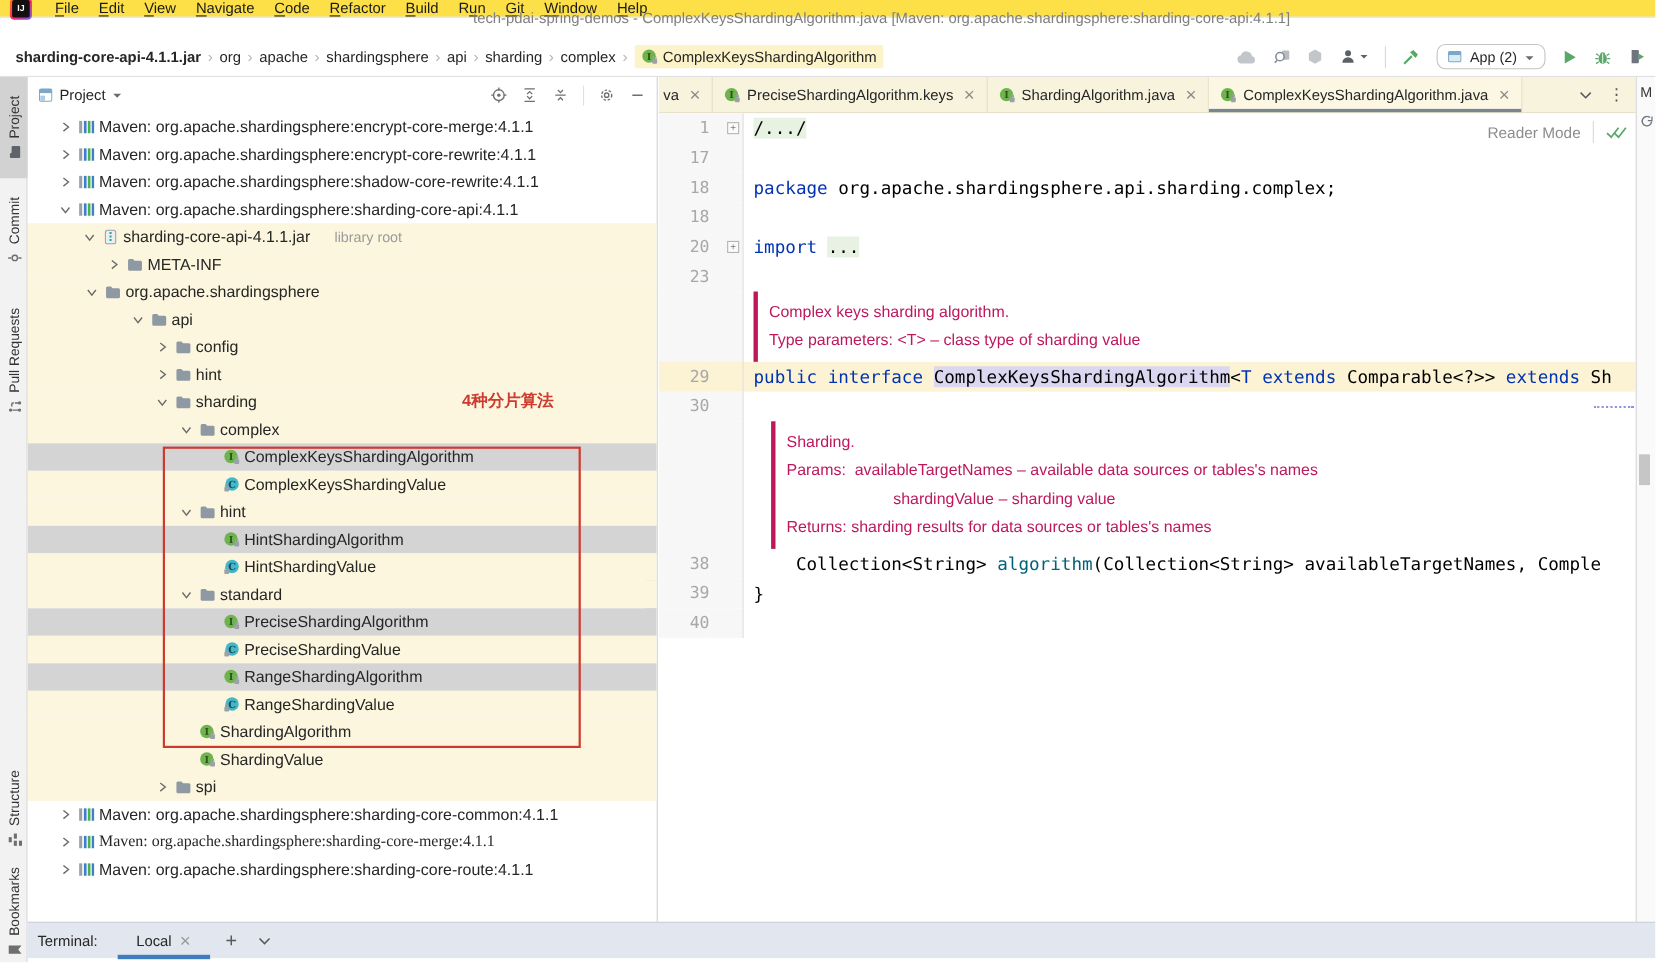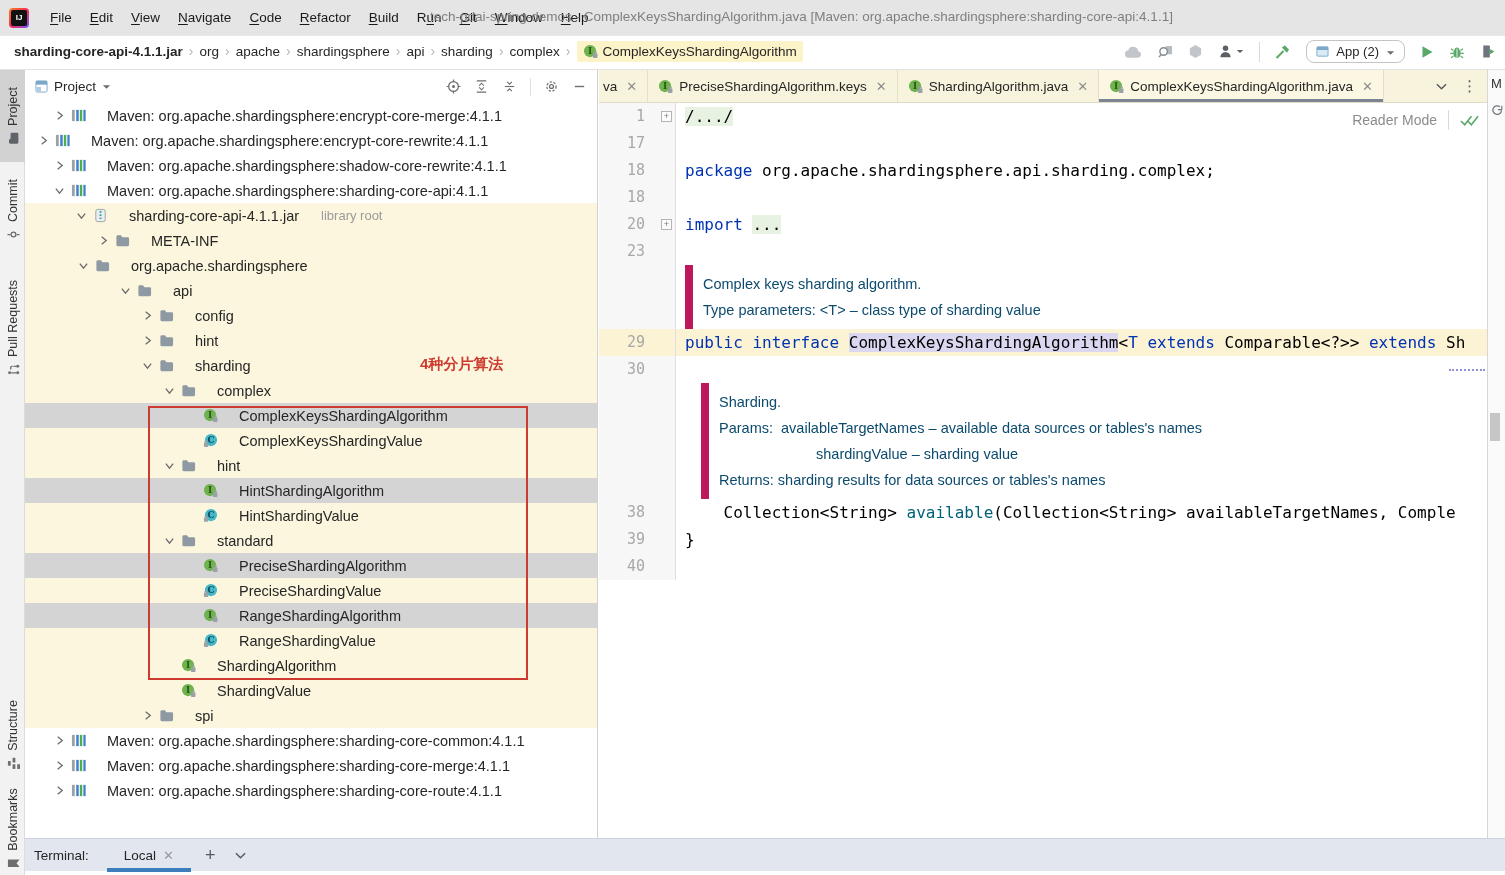--- a/index.html
+++ b/index.html
@@ -6,21 +6,21 @@
     --accent-red:#cd3a2f; --kw:#0033b3; --method:#00627a;
     --tree-yellow:#fbf6dd; --row-gray:#d4d4d4; --term-blue:#3d7dbd;
     --green:#59a869; --current-line:#fcf3d4; --idhl:#dcd7f1; --tab-yellow:#f8f3dc;
   }
   *{box-sizing:border-box;margin:0;padding:0}
   html,body{width:1505px;height:875px;overflow:hidden}
   body{font-family:"Liberation Sans",sans-serif;background:#fff;position:relative;color:#262626}
   .icn{display:inline-flex;align-items:center;justify-content:center;flex:none}
 
   
-  #menubar{position:absolute;left:0;top:0;width:1505px;height:36px;background:#e5e5e5;
+  #menubar{position:absolute;left:0;top:0;width:1505px;height:16px;background:#fde047;
     display:flex;align-items:center;border-bottom:1px solid #e8e8e8;z-index:40}
   #app-logo{width:20px;height:20px;margin:0 12px 0 9px;border-radius:4px;
     background:linear-gradient(135deg,#fc801d,#fe2857 50%,#6b57ff);position:relative;flex:none}
   #app-logo span{position:absolute;inset:2px;background:#111;border-radius:2px;color:#fff;
     font-size:8px;font-weight:bold;display:flex;align-items:center;justify-content:center}
   .menu-item{padding:0 9px;font-size:13.5px;color:#1a1a1a;height:33px;line-height:33px;cursor:default}
   .mn{text-decoration:underline;text-underline-offset:2px}
   #win-title{position:absolute;left:430px;top:0;height:33px;line-height:33px;color:#7f7f7f;font-size:13.5px;white-space:nowrap}
 
   
@@ -51,21 +51,21 @@
   #pp-header{height:33px;display:flex;align-items:center;padding:0 10px;gap:6px}
   #pp-title{font-size:13.5px;color:#262626}
   #pp-actions{margin-left:auto;display:flex;align-items:center;gap:13px}
   #pp-actions .sep{width:1px;height:18px;background:#e0e0e0}
   #tree{position:absolute;top:33px;left:0;right:0;bottom:0;overflow:hidden;font-size:14.5px}
   .tree-row{height:25px;display:flex;align-items:center;position:relative;white-space:nowrap;cursor:default}
   .row-yellow{background:var(--tree-yellow)}
   .row-gray{background:var(--row-gray)}
   .expander{width:20px;display:flex;align-items:center;justify-content:center;flex:none}
   .t-icon{width:19px;flex:none;display:flex;align-items:center}
-  .t-label{margin-left:19px}
+  .t-label{margin-left:2px}
   .t-suffix{color:#9b9b9b;margin-left:22px;font-size:13px}
   .t-annotation{position:absolute;left:395px;top:2px;color:var(--accent-red);font-weight:bold;font-size:15px}
   #red-box{position:absolute;left:123px;top:303px;width:380px;height:274px;border:2px solid var(--accent-red);
     pointer-events:none;z-index:6}
   #pp-scrollthumb{position:absolute;right:1px;top:420px;width:9px;height:36px;background:#cfcfcf;border-radius:4px}
 
   
   #editor{position:absolute;left:599px;top:70px;width:888px;height:844px;z-index:20}
   #tabbar{height:33px;background:var(--tab-yellow);border-bottom:1px solid #e0dbc5;display:flex;align-items:stretch}
   .tab{display:flex;align-items:center;gap:6px;padding:0 10px;font-size:13.5px;color:#262626;
@@ -85,21 +85,21 @@
   .foldcol{width:31px;background:#f7f7f7;border-right:1px solid #e0e0e0;flex:none;
     display:flex;align-items:center;justify-content:flex-end}
   .erow.current .gut,.erow.current .foldcol{background:var(--current-line)}
   .erow.current{background:var(--current-line)}
   .fold-marker{width:11px;height:11px;border:1px solid #b4b4b4;background:#fbfbfb;color:#777;
     font-size:9px;line-height:9px;text-align:center;margin-right:3px;font-family:"Liberation Sans",sans-serif}
   .code{padding-left:9px;white-space:pre}
   .sk{color:var(--kw)} .sp{color:#000} .sm{color:var(--method)}
   .sf{background:#e8f2e3;color:#000}
   .shl{background:var(--idhl);color:#000}
-  .docbody{border-left:8px solid #be185d;padding:6px 0 6px 10px;color:#0c4a6e;
+  .docbody{border-left:4px solid #be185d;padding:6px 0 6px 10px;color:#be185d;
     font-family:"Liberation Sans",sans-serif;font-size:14.5px;line-height:26px;white-space:pre-wrap}
   .doc-l1 .docbody{margin-left:9px}
   .doc-l2 .docbody{margin-left:25px}
   .doc-hang{margin-left:97px}
   #reader-widget{position:absolute;top:7px;right:8px;display:flex;align-items:center;gap:11px;z-index:5}
   #reader-label{color:#8c8c8c;font-family:"Liberation Sans",sans-serif;font-size:14px}
   .dotted-mark{position:absolute;right:2px;top:13px;width:36px;border-top:2px dotted #8f93d8}
   #h-scrollthumb{position:absolute;bottom:2px;left:74px;width:316px;height:11px;background:#dcdcdc}
   #h-scrollcorner{position:absolute;bottom:2px;right:0;width:31px;height:11px;background:#dcdcdc}
 
@@ -378,21 +378,21 @@
         <span class="icn t-icon">
           <svg viewBox="0 0 16 16" width="15" height="15">
             <rect x="1" y="2" width="3" height="12" fill="#9aa1a8"></rect>
             <rect x="5.6" y="2" width="2.6" height="12" fill="#3f7ecb"></rect>
             <rect x="9.4" y="2" width="2.6" height="12" fill="#4daf50"></rect>
             <rect x="13.2" y="2" width="2.4" height="12" fill="#3f7ecb"></rect>
           </svg>
         </span>
         <span class="t-label">Maven: org.apache.shardingsphere:encrypt-core-merge:4.1.1</span>
       </div>
-      <div class="tree-row" style="padding-left: 8px; align-items: center;">
+      <div class="tree-row" style="padding-left: 24px; align-items: center;">
         <span class="expander">
           <svg viewBox="0 0 12 12" width="11" height="11">
             <path d="M4 2l5 4-5 4" fill="none" stroke="#6b6b6b" stroke-width="1.4"></path>
           </svg>
         </span>
         <span class="icn t-icon">
           <svg viewBox="0 0 16 16" width="15" height="15">
             <rect x="1" y="2" width="3" height="12" fill="#9aa1a8"></rect>
             <rect x="5.6" y="2" width="2.6" height="12" fill="#3f7ecb"></rect>
             <rect x="9.4" y="2" width="2.6" height="12" fill="#4daf50"></rect>
@@ -708,21 +708,21 @@
         <span class="icn t-icon">
           <svg viewBox="0 0 16 16" width="15" height="15">
             <rect x="1" y="2" width="3" height="12" fill="#9aa1a8"></rect>
             <rect x="5.6" y="2" width="2.6" height="12" fill="#3f7ecb"></rect>
             <rect x="9.4" y="2" width="2.6" height="12" fill="#4daf50"></rect>
             <rect x="13.2" y="2" width="2.4" height="12" fill="#3f7ecb"></rect>
           </svg>
         </span>
         <span class="t-label">Maven: org.apache.shardingsphere:sharding-core-common:4.1.1</span>
       </div>
-      <div class="tree-row" style="padding-left: 24px;">
+      <div class="tree-row" style="padding-left: 24px; font-family: Liberation Serif, serif;">
         <span class="expander">
           <svg viewBox="0 0 12 12" width="11" height="11">
             <path d="M4 2l5 4-5 4" fill="none" stroke="#6b6b6b" stroke-width="1.4"></path>
           </svg>
         </span>
         <span class="icn t-icon">
           <svg viewBox="0 0 16 16" width="15" height="15">
             <rect x="1" y="2" width="3" height="12" fill="#9aa1a8"></rect>
             <rect x="5.6" y="2" width="2.6" height="12" fill="#3f7ecb"></rect>
             <rect x="9.4" y="2" width="2.6" height="12" fill="#4daf50"></rect>
@@ -866,21 +866,21 @@
           <span class="dotted-mark"></span>
         </div>
         <div class="erow doc-l2">
           <span class="gut"></span>
           <span class="foldcol"></span>
           <span class="docbody"><div>Sharding.</div><div>Params:  availableTargetNames – available data sources or tables's names</div><div class="doc-hang">shardingValue – sharding value</div><div>Returns: sharding results for data sources or tables's names</div></span>
         </div>
         <div class="erow codeline">
           <span class="gut">38</span>
           <span class="foldcol"></span>
-          <span class="code"><span class="sp">    Collection&lt;String&gt; </span><span class="sm">available</span><span class="sp">(Collection&lt;String&gt; availableTargetNames, Comple</span></span>
+          <span class="code"><span class="sp">    Collection&lt;String&gt; </span><span class="sm">algorithm</span><span class="sp">(Collection&lt;String&gt; availableTargetNames, Comple</span></span>
         </div>
         <div class="erow codeline">
           <span class="gut">39</span>
           <span class="foldcol"></span>
           <span class="code"><span class="sp">}</span></span>
         </div>
         <div class="erow codeline">
           <span class="gut">40</span>
           <span class="foldcol"></span>
           <span class="code"></span>

